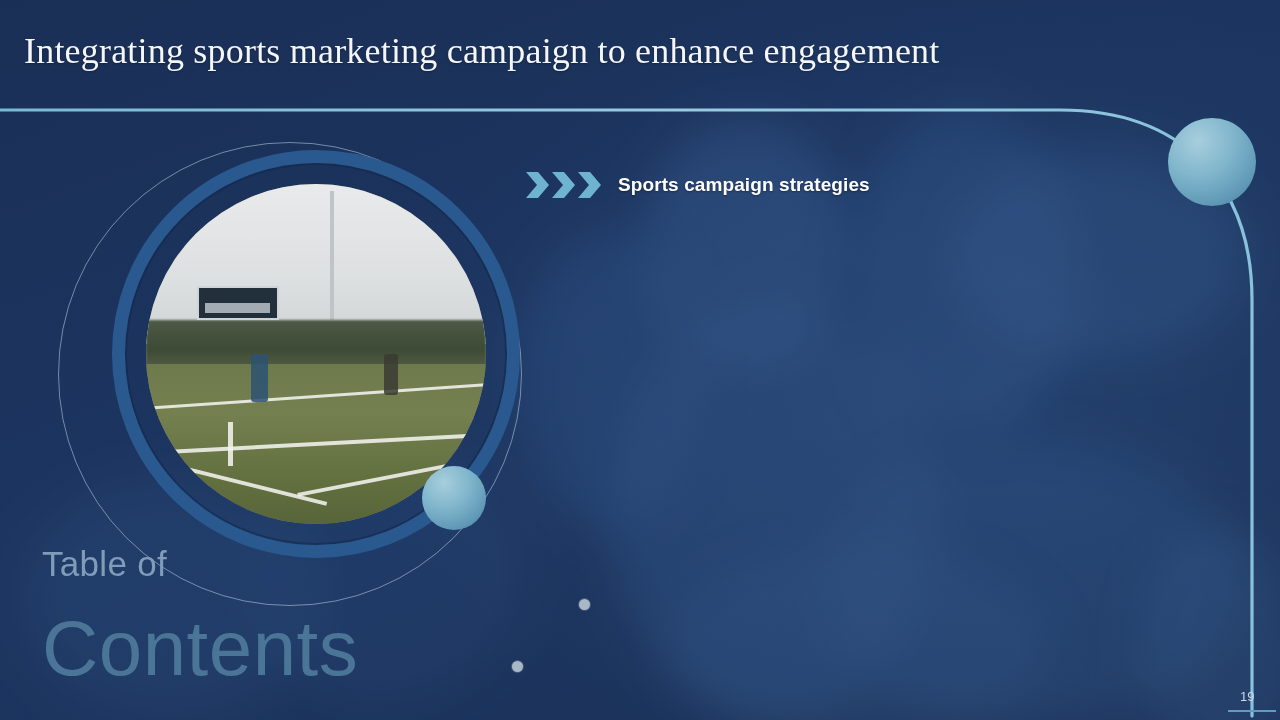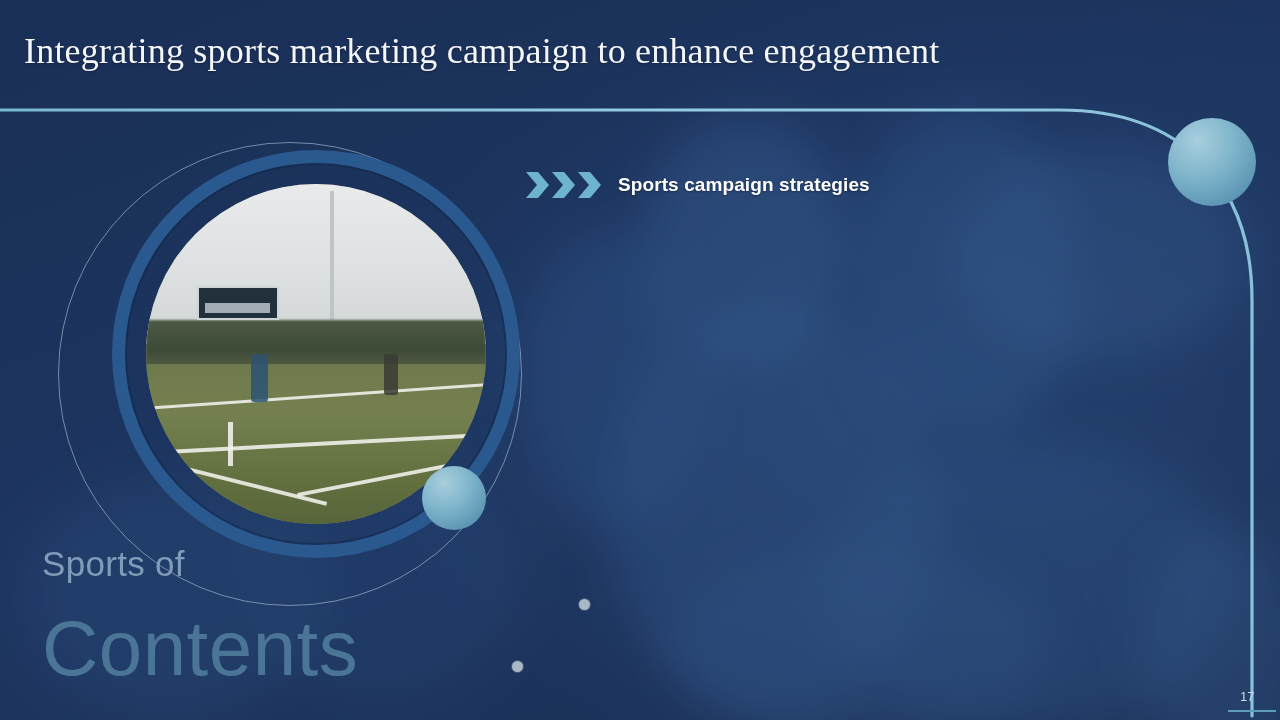--- a/index.html
+++ b/index.html
@@ -267,22 +267,22 @@
   <div id="chev-row">
     <svg id="chev-svg" width="78" height="34" viewBox="0 0 78 34" aria-hidden="true">
       <path d="M2,4 L14,4 L25,17 L14,30 L2,30 L13,17 Z" fill="#6fb4cf"></path>
       <path d="M28,4 L40,4 L51,17 L40,30 L28,30 L39,17 Z" fill="#6fb4cf"></path>
       <path d="M54,4 L66,4 L77,17 L66,30 L54,30 L65,17 Z" fill="#6fb4cf"></path>
     </svg>
   </div>
   <div id="section-heading">Sports campaign strategies</div>
 
   <div id="toc">
-    <div id="toc-small">Sports of</div>
+    <div id="toc-small">Table of</div>
     <div id="toc-big">Contents</div>
   </div>
 
   <div id="pagenum-wrap">
-    <div id="pagenum">17</div>
+    <div id="pagenum">19</div>
   </div>
   <div id="pagenum-hline"></div>
 
 </div>
 
 </body></html>

